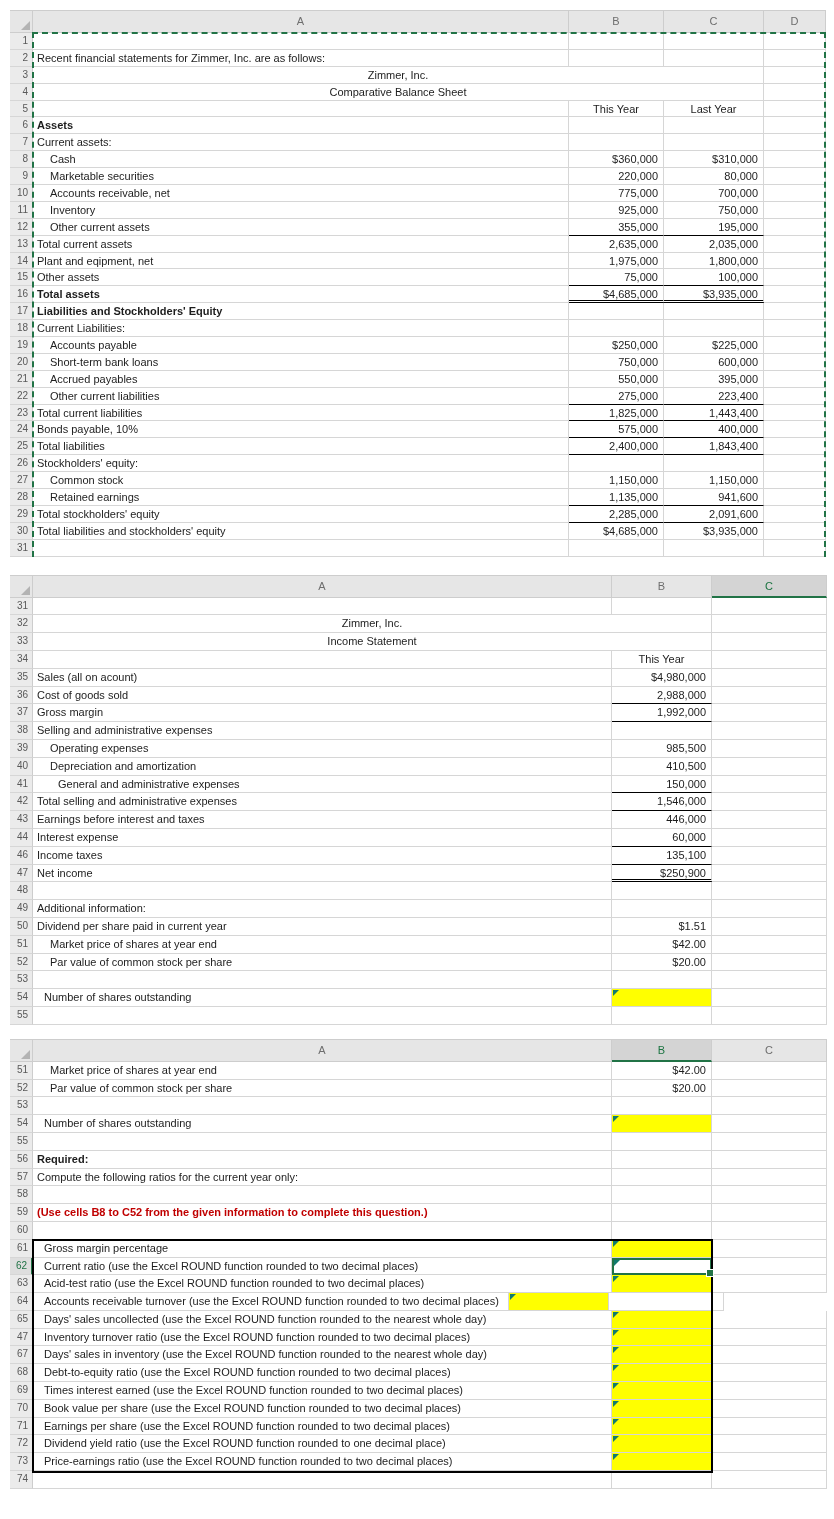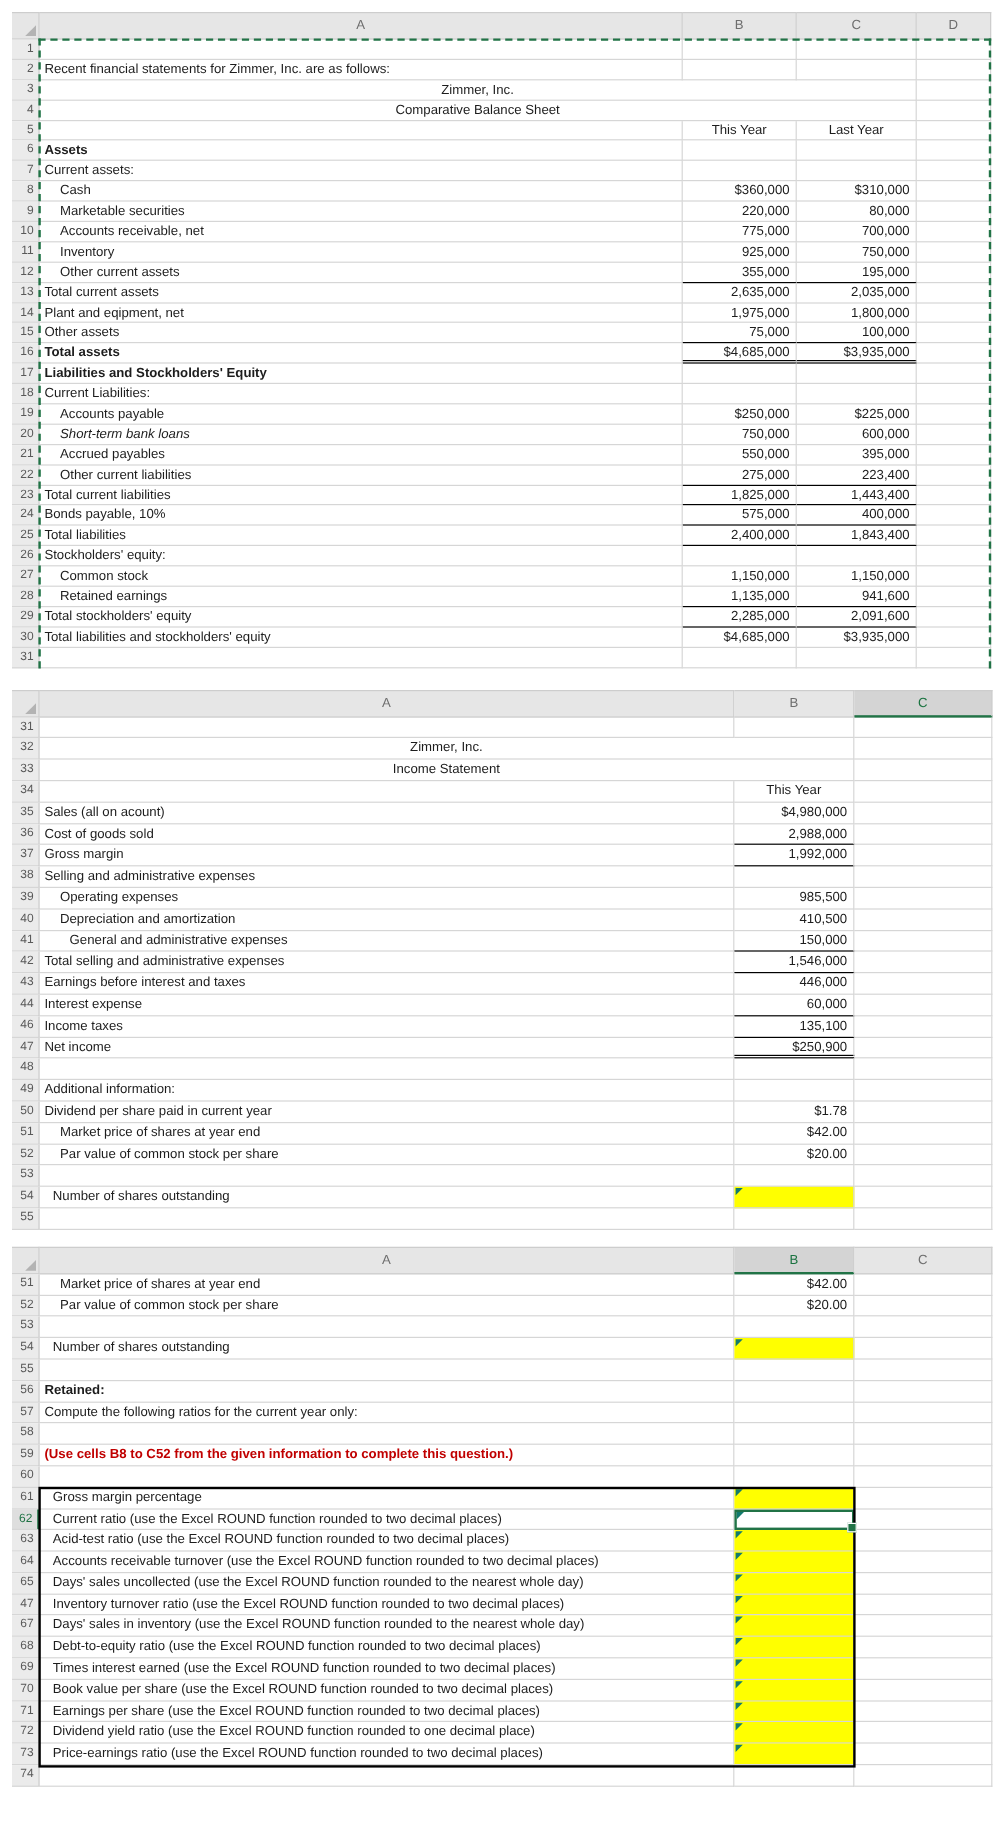--- a/index.html
+++ b/index.html
@@ -186,21 +186,21 @@
       </div>
       <div class="row">
         <div class="gut">19</div>
         <div class="cell i2" style="width: 536px;">Accounts payable</div>
         <div class="cell num" style="width: 95px;">$250,000</div>
         <div class="cell num" style="width: 100px;">$225,000</div>
         <div class="cell" style="width: 62px;"></div>
       </div>
       <div class="row">
         <div class="gut">20</div>
-        <div class="cell i2" style="width: 536px; font-style: italic;">Short-term bank loans</div>
+        <div class="cell i2" style="width: 536px;">Short-term bank loans</div>
         <div class="cell num" style="width: 95px;">750,000</div>
         <div class="cell num" style="width: 100px;">600,000</div>
         <div class="cell" style="width: 62px;"></div>
       </div>
       <div class="row">
         <div class="gut">21</div>
         <div class="cell i2" style="width: 536px;">Accrued payables</div>
         <div class="cell num" style="width: 95px;">550,000</div>
         <div class="cell num" style="width: 100px;">395,000</div>
         <div class="cell" style="width: 62px;"></div>
@@ -389,21 +389,21 @@
       </div>
       <div class="row">
         <div class="gut">49</div>
         <div class="cell" style="width: 579px;">Additional information:</div>
         <div class="cell" style="width: 100px;"></div>
         <div class="cell" style="width: 115px;"></div>
       </div>
       <div class="row">
         <div class="gut">50</div>
         <div class="cell" style="width: 579px;">Dividend per share paid in current year</div>
-        <div class="cell num" style="width: 100px;">$1.78</div>
+        <div class="cell num" style="width: 100px;">$1.51</div>
         <div class="cell" style="width: 115px;"></div>
       </div>
       <div class="row">
         <div class="gut">51</div>
         <div class="cell i2" style="width: 579px;">Market price of shares at year end</div>
         <div class="cell num" style="width: 100px;">$42.00</div>
         <div class="cell" style="width: 115px;"></div>
       </div>
       <div class="row">
         <div class="gut">52</div>
@@ -465,21 +465,21 @@
         <div class="cell" style="width: 115px;"></div>
       </div>
       <div class="row">
         <div class="gut">55</div>
         <div class="cell" style="width: 579px;"></div>
         <div class="cell" style="width: 100px;"></div>
         <div class="cell" style="width: 115px;"></div>
       </div>
       <div class="row">
         <div class="gut">56</div>
-        <div class="cell b" style="width: 579px;">Retained:</div>
+        <div class="cell b" style="width: 579px;">Required:</div>
         <div class="cell" style="width: 100px;"></div>
         <div class="cell" style="width: 115px;"></div>
       </div>
       <div class="row">
         <div class="gut">57</div>
         <div class="cell" style="width: 579px;">Compute the following ratios for the current year only:</div>
         <div class="cell" style="width: 100px;"></div>
         <div class="cell" style="width: 115px;"></div>
       </div>
       <div class="row">
@@ -513,21 +513,21 @@
         <div class="cell" style="width: 115px;"></div>
       </div>
       <div class="row">
         <div class="gut">63</div>
         <div class="cell i1" style="width: 579px;">Acid-test ratio (use the Excel ROUND function rounded to two decimal places)</div>
         <div class="cell yel tri" style="width: 100px;"><span></span></div>
         <div class="cell" style="width: 115px;"></div>
       </div>
       <div class="row">
         <div class="gut">64</div>
-        <div class="cell i1" style="width: 579px;">Accounts receivable turnover (use the Excel ROUND function rounded to two decimal places)</div>
+        <div class="cell i1" style="width: 476px;">Accounts receivable turnover (use the Excel ROUND function rounded to two decimal places)</div>
         <div class="cell yel tri" style="width: 100px;"><span></span></div>
         <div class="cell" style="width: 115px;"></div>
       </div>
       <div class="row">
         <div class="gut">65</div>
         <div class="cell i1" style="width: 579px;">Days' sales uncollected (use the Excel ROUND function rounded to the nearest whole day)</div>
         <div class="cell yel tri" style="width: 100px;"><span></span></div>
         <div class="cell" style="width: 115px;"></div>
       </div>
       <div class="row">

